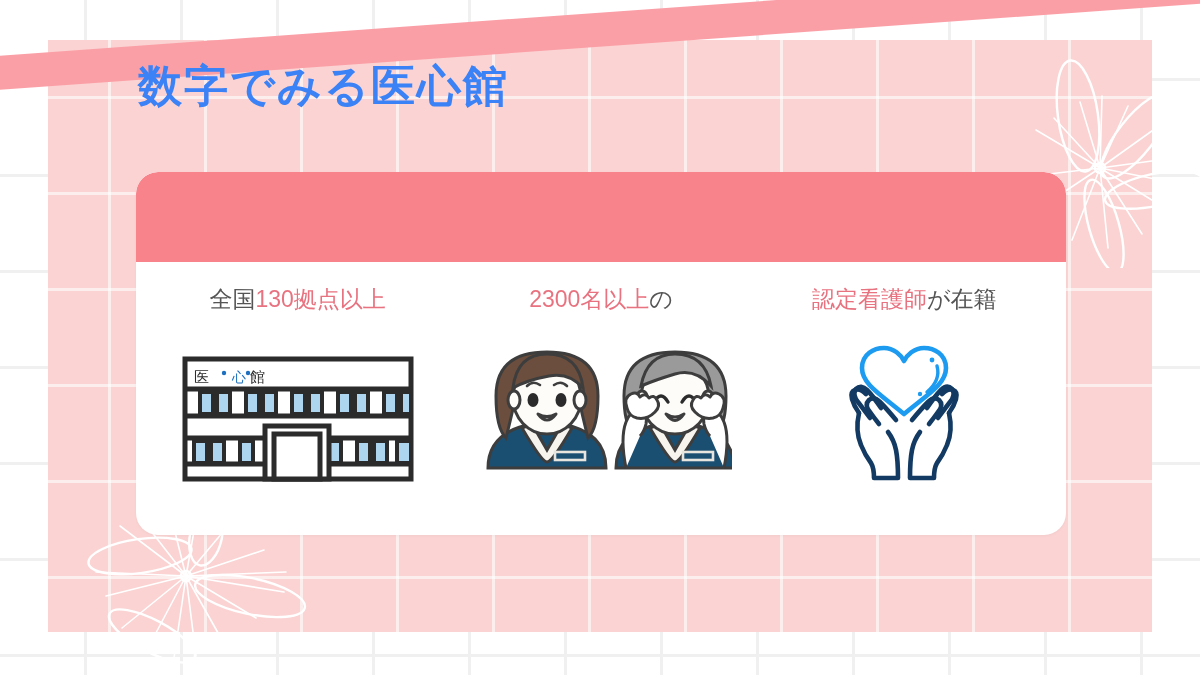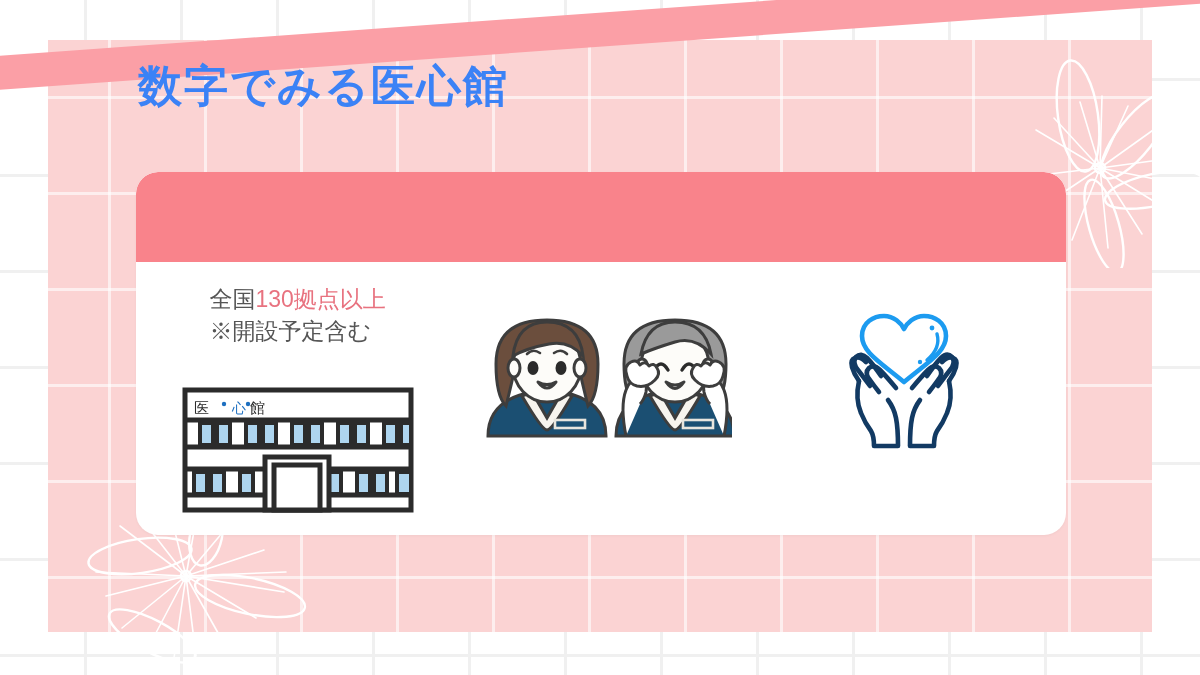--- a/index.html
+++ b/index.html
@@ -188,23 +188,20 @@
       <span></span>
     </div>
 
     <div id="card-body">
 
       <div class="col">
         <div class="stat-text">
           <div>
             <span>全国</span><span class="hl">130拠点以上</span>
           </div>
-          <div>
-            <span>※開設予定含む</span>
-          </div>
         </div>
         <div class="stat-icon">
 
           <svg width="232" height="126" viewBox="0 0 232 126">
             <rect x="3" y="3" width="226" height="120" fill="#ffffff" stroke="#2b2b2b" stroke-width="5"></rect>
 
             <line x1="3" y1="33" x2="229" y2="33" stroke="#2b2b2b" stroke-width="5"></line>
 
             <g>
               <text x="12" y="26" font-family="'DejaVu Sans', sans-serif" font-size="15" fill="#2b2b2b">医</text>
@@ -243,20 +240,23 @@
             <line x1="142" y1="108" x2="229" y2="108" stroke="#2b2b2b" stroke-width="5"></line>
 
             <rect x="83" y="70" width="64" height="53" fill="#ffffff" stroke="#2b2b2b" stroke-width="5"></rect>
             <rect x="92" y="78" width="46" height="45" fill="#ffffff" stroke="#2b2b2b" stroke-width="5"></rect>
           </svg>
         </div>
       </div>
 
       <div class="col">
         <div class="stat-text">
+          <div>
+            <span class="hl">2300名以上</span><span>の</span>
+          </div>
         </div>
         <div class="stat-icon">
           <svg width="262" height="138" viewBox="0 0 262 138">
 
             <g>
               <path d="M18 124 q0-36 44-44 h30 q44 8 44 44 z" fill="#1b4f72" stroke="#3d3d3d" stroke-width="3"></path>
               <path d="M62 80 q15 26 15 26 q0 0 15-26 l10 4 q-20 34 -25 34 q-5 0 -25-34 z" fill="#f7f4ee" stroke="#3d3d3d" stroke-width="3"></path>
               <rect x="85" y="108" width="30" height="8" fill="#1b4f72" stroke="#e8e5de" stroke-width="2.6"></rect>
 
               <path d="M63 68 h28 v18 h-28 z" fill="#fdfcf9" stroke="#3d3d3d" stroke-width="3"></path>
@@ -299,20 +299,23 @@
               <path d="M157 64 q-4-10 4-14 q6-3 9 3 q5-5 9 1 q5-4 8 2 q4 6 -2 12 q-8 8 -18 6 q-8-2 -10-10 z" fill="#ffffff" stroke="#3d3d3d" stroke-width="3" stroke-linejoin="round"></path>
               <path d="M254 124 q6-30 0-46 q-4-12 -14-10 q-8 2 -6 12 q2 8 6 12" fill="#ffffff" stroke="#3d3d3d" stroke-width="3" stroke-linejoin="round"></path>
               <path d="M253 64 q4-10 -4-14 q-6-3 -9 3 q-5-5 -9 1 q-5-4 -8 2 q-4 6 2 12 q8 8 18 6 q8-2 10-10 z" fill="#ffffff" stroke="#3d3d3d" stroke-width="3" stroke-linejoin="round"></path>
             </g>
           </svg>
         </div>
       </div>
 
       <div class="col">
         <div class="stat-text">
+          <div>
+            <span class="hl">認定看護師</span><span>が在籍</span>
+          </div>
         </div>
         <div class="stat-icon">
           <svg width="128" height="140" viewBox="0 0 128 140">
 
             <path d="M64 72 C 40 52, 22 42, 22 26 C 22 12, 34 6, 44 6 C 54 6, 61 13, 64 19 C 67 13, 74 6, 84 6 C 94 6, 106 12, 106 26 C 106 42, 88 52, 64 72 Z" fill="none" stroke="#1c9bf0" stroke-width="4.6" stroke-linejoin="round"></path>
             <path d="M97 24 q4 14 -10 26" fill="none" stroke="#1c9bf0" stroke-width="3.4" stroke-linecap="round"></path>
             <circle cx="92" cy="18" r="2.4" fill="#1c9bf0"></circle>
             <circle cx="80" cy="52" r="2.2" fill="#1c9bf0"></circle>
 
             <g fill="none" stroke="#123a63" stroke-width="4.6" stroke-linecap="round" stroke-linejoin="round">

